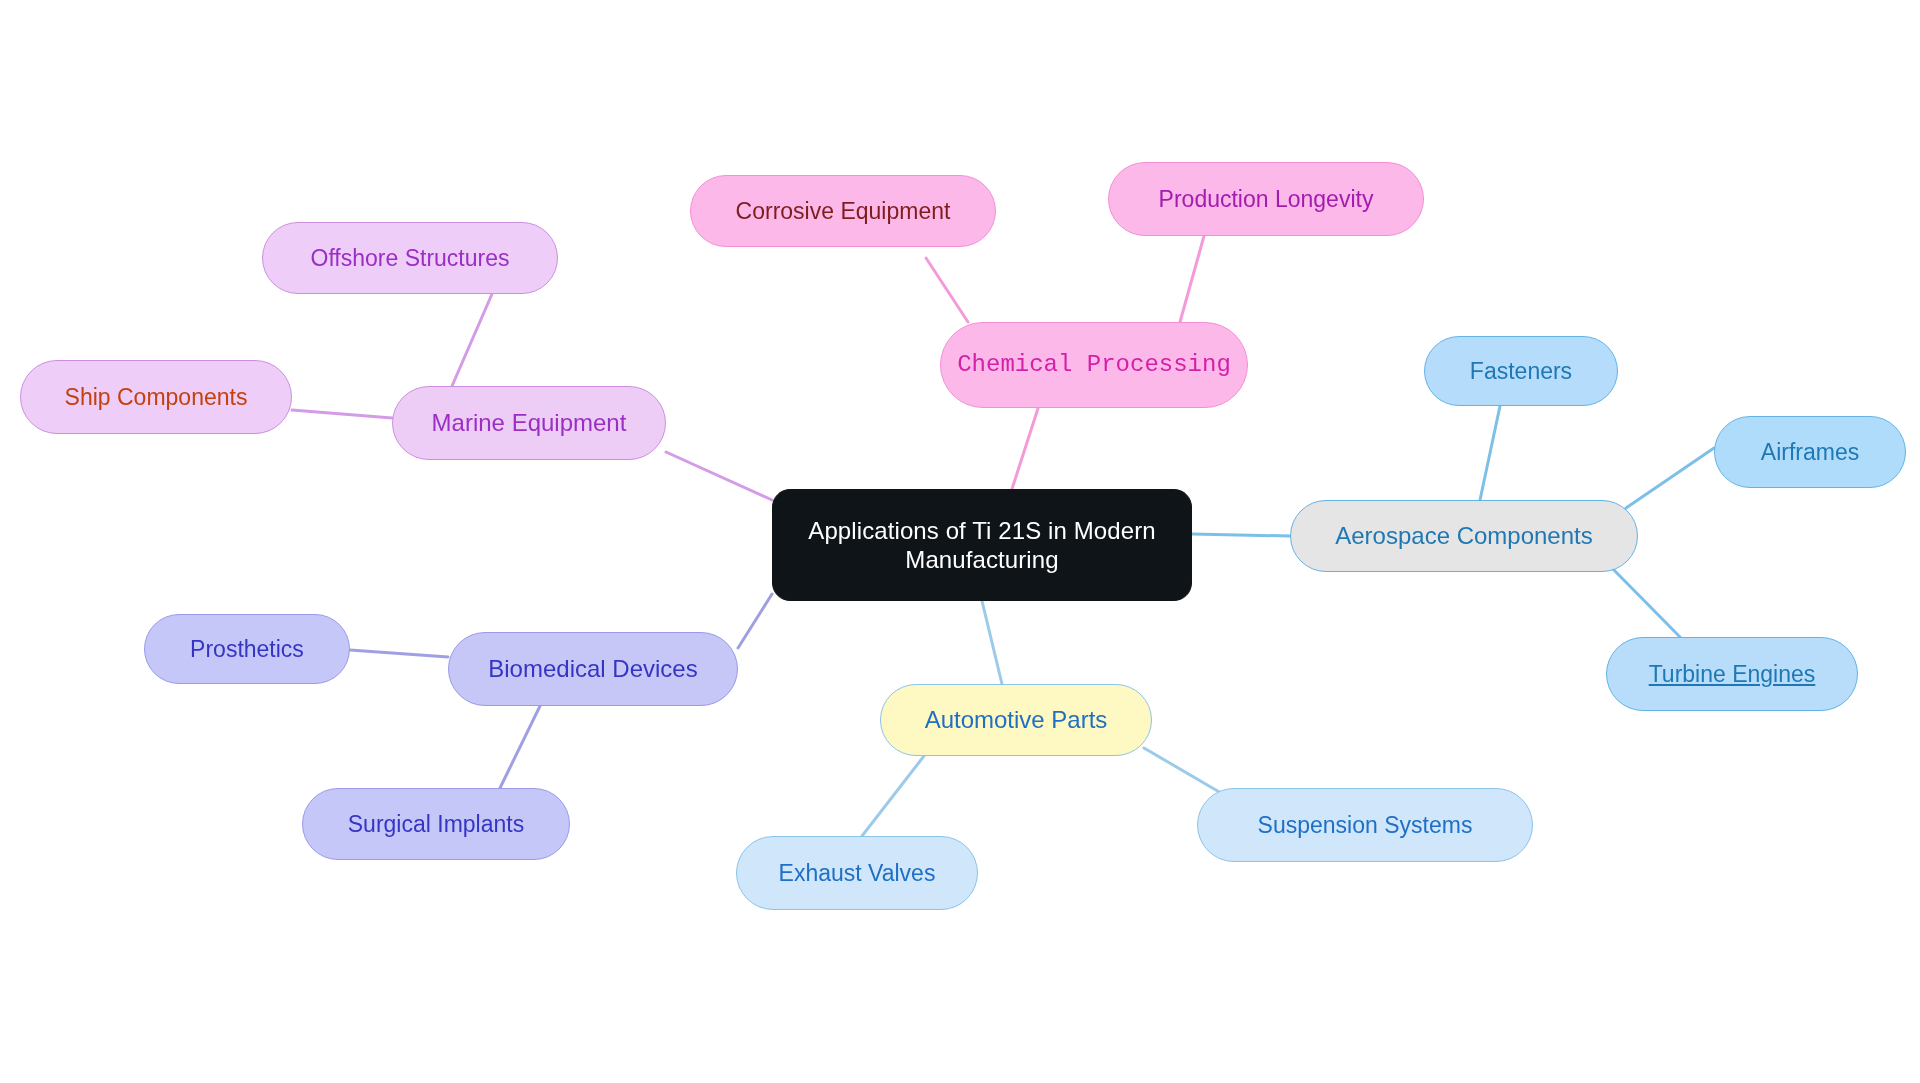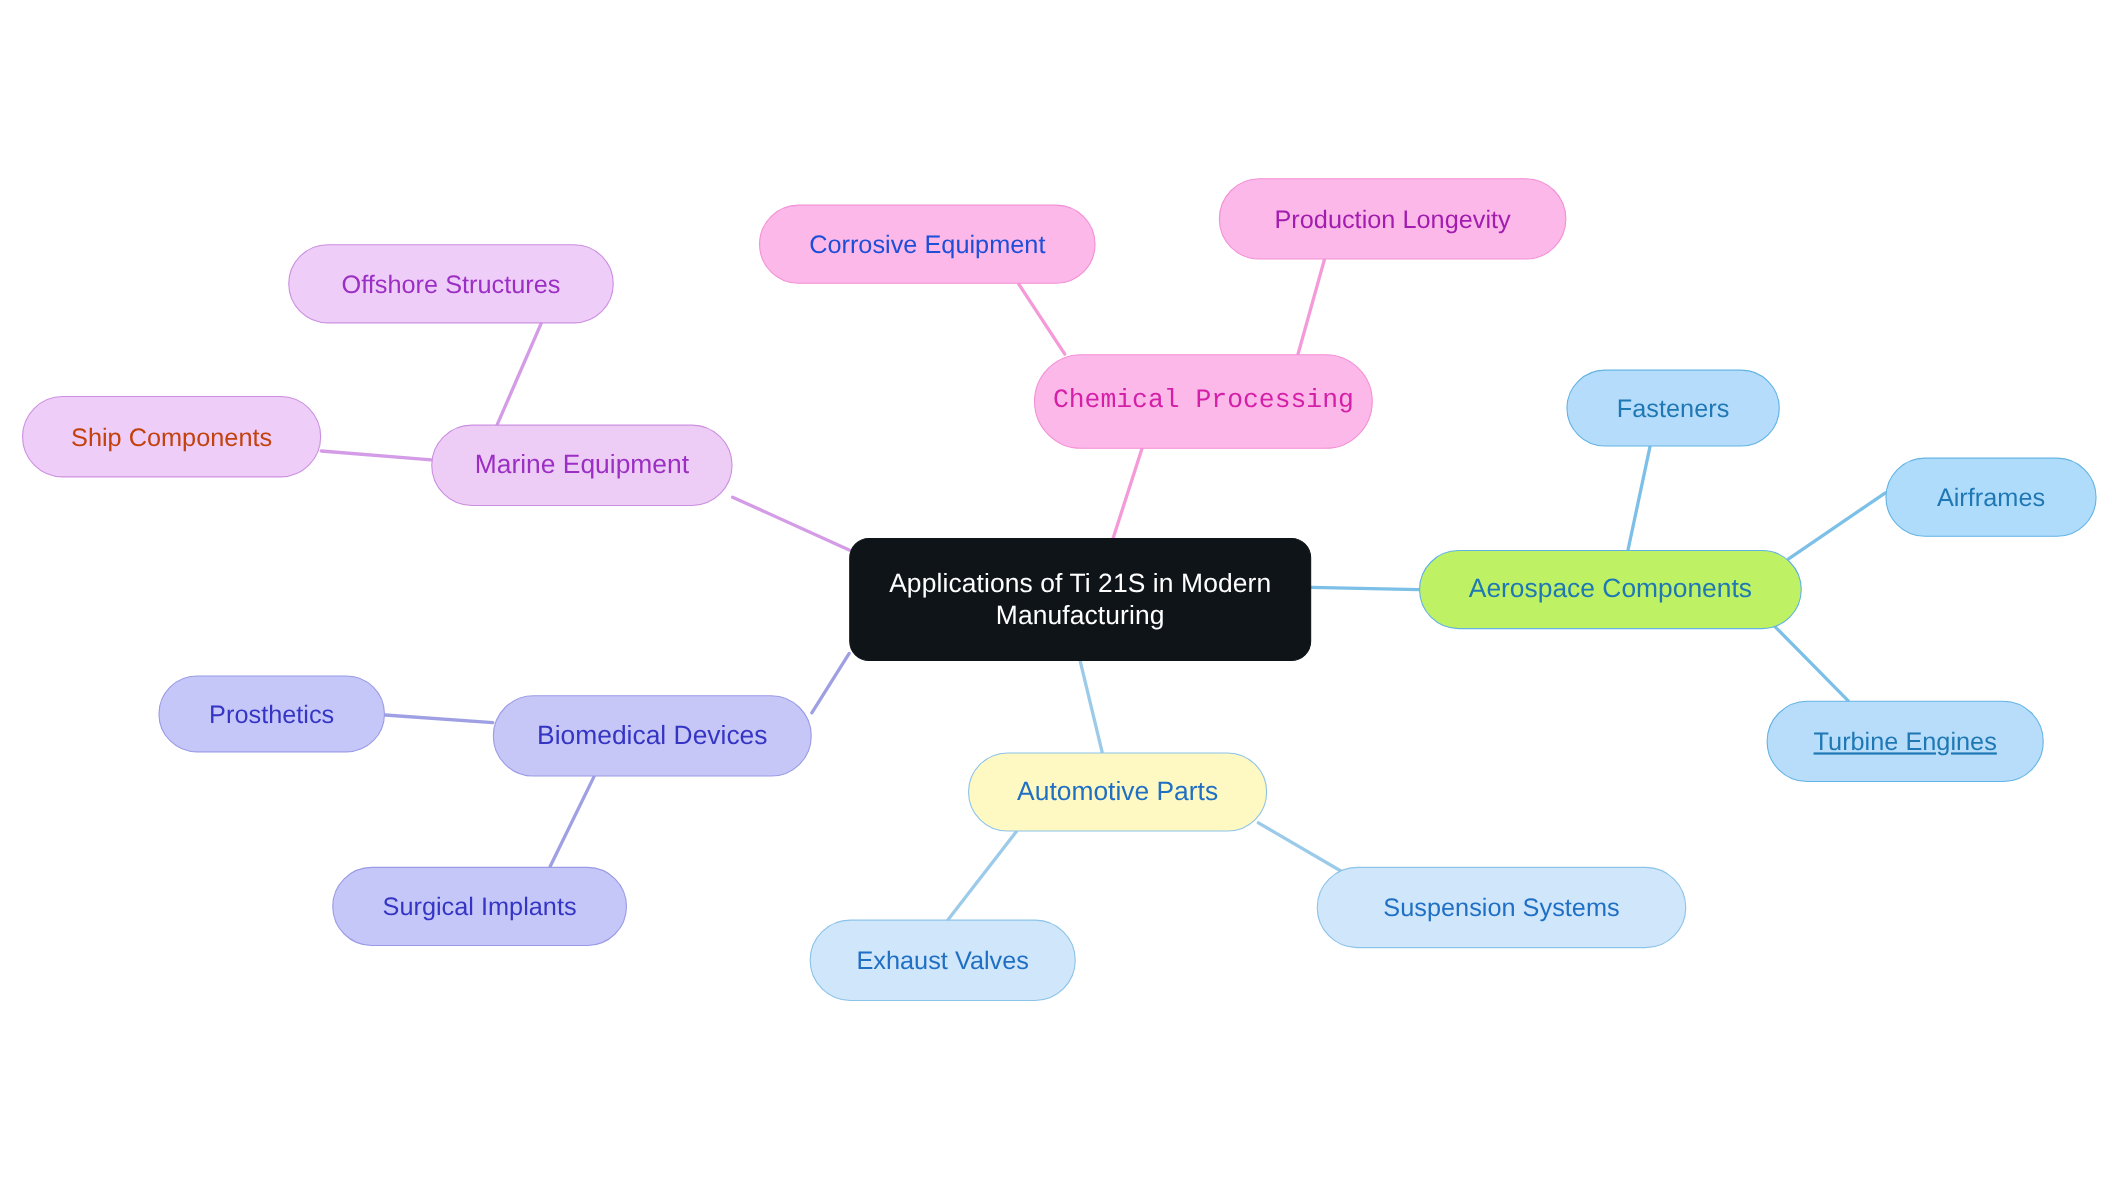--- a/index.html
+++ b/index.html
@@ -86,21 +86,21 @@
       <line x1="392" y1="418" x2="292" y2="410" stroke="#d49ce6" stroke-width="3" stroke-linecap="round"></line>
       <line x1="452" y1="386" x2="492" y2="294" stroke="#d49ce6" stroke-width="3" stroke-linecap="round"></line>
       <line x1="1012" y1="489" x2="1042" y2="396" stroke="#f49ad9" stroke-width="3" stroke-linecap="round"></line>
       <line x1="968" y1="322" x2="926" y2="258" stroke="#f49ad9" stroke-width="3" stroke-linecap="round"></line>
       <line x1="1180" y1="322" x2="1204" y2="236" stroke="#f49ad9" stroke-width="3" stroke-linecap="round"></line>
     </svg>
   <div id="node-layer">
       <div class="node root" style="left: 772px; top: 489px; width: 420px; height: 112px; background: rgb(15, 20, 25); border-color: rgb(15, 20, 25); color: rgb(255, 255, 255);">
         <span class="node-label">Applications of Ti 21S in Modern Manufacturing</span>
       </div>
-      <div class="node branch" style="left: 1290px; top: 500px; width: 348px; height: 72px; background: #bef264; border-color: rgb(98, 178, 227); color: rgb(31, 120, 180);">
+      <div class="node branch" style="left: 1290px; top: 500px; width: 348px; height: 72px; background: #e5e5e5; border-color: rgb(98, 178, 227); color: rgb(31, 120, 180);">
         <span class="node-label">Aerospace Components</span>
       </div>
       <div class="node leaf" style="left: 1424px; top: 336px; width: 194px; height: 70px; background: rgb(181, 220, 251); border-color: rgb(99, 179, 229); color: rgb(31, 120, 180);">
         <span class="node-label">Fasteners</span>
       </div>
       <div class="node leaf" style="left: 1714px; top: 416px; width: 192px; height: 72px; background: rgb(176, 220, 251); border-color: rgb(99, 179, 229); color: rgb(31, 120, 180);">
         <span class="node-label">Airframes</span>
       </div>
       <div class="node leaf" style="left: 1606px; top: 637px; width: 252px; height: 74px; background: rgb(183, 221, 251); border-color: rgb(99, 179, 229); color: rgb(31, 120, 180); text-decoration: underline;">
         <span class="node-label">Turbine Engines</span>
@@ -128,20 +128,20 @@
       </div>
       <div class="node leaf" style="left: 20px; top: 360px; width: 272px; height: 74px; background: rgb(238, 205, 248); border-color: rgb(204, 143, 224); color: #c2410c;">
         <span class="node-label">Ship Components</span>
       </div>
       <div class="node leaf" style="left: 262px; top: 222px; width: 296px; height: 72px; background: rgb(238, 205, 248); border-color: rgb(204, 143, 224); color: rgb(155, 47, 196); text-align: right;">
         <span class="node-label">Offshore Structures</span>
       </div>
       <div class="node branch" style="left: 940px; top: 322px; width: 308px; height: 86px; background: rgb(251, 184, 232); border-color: rgb(243, 143, 214); color: rgb(212, 31, 168); font-family: Liberation Mono, monospace;">
         <span class="node-label">Chemical Processing</span>
       </div>
-      <div class="node leaf" style="left: 690px; top: 186px; width: 306px; height: 72px; background: rgb(251, 184, 232); border-color: rgb(243, 143, 214); color: #1d4ed8;">
+      <div class="node leaf" style="left: 690px; top: 175px; width: 306px; height: 72px; background: rgb(251, 184, 232); border-color: rgb(243, 143, 214); color: #7f1d1d;">
         <span class="node-label">Corrosive Equipment</span>
       </div>
       <div class="node leaf" style="left: 1108px; top: 162px; width: 316px; height: 74px; background: rgb(251, 184, 232); border-color: rgb(243, 143, 214); color: #a21caf;">
         <span class="node-label">Production Longevity</span>
       </div>
     </div>
 </div>
 
 </body></html>

